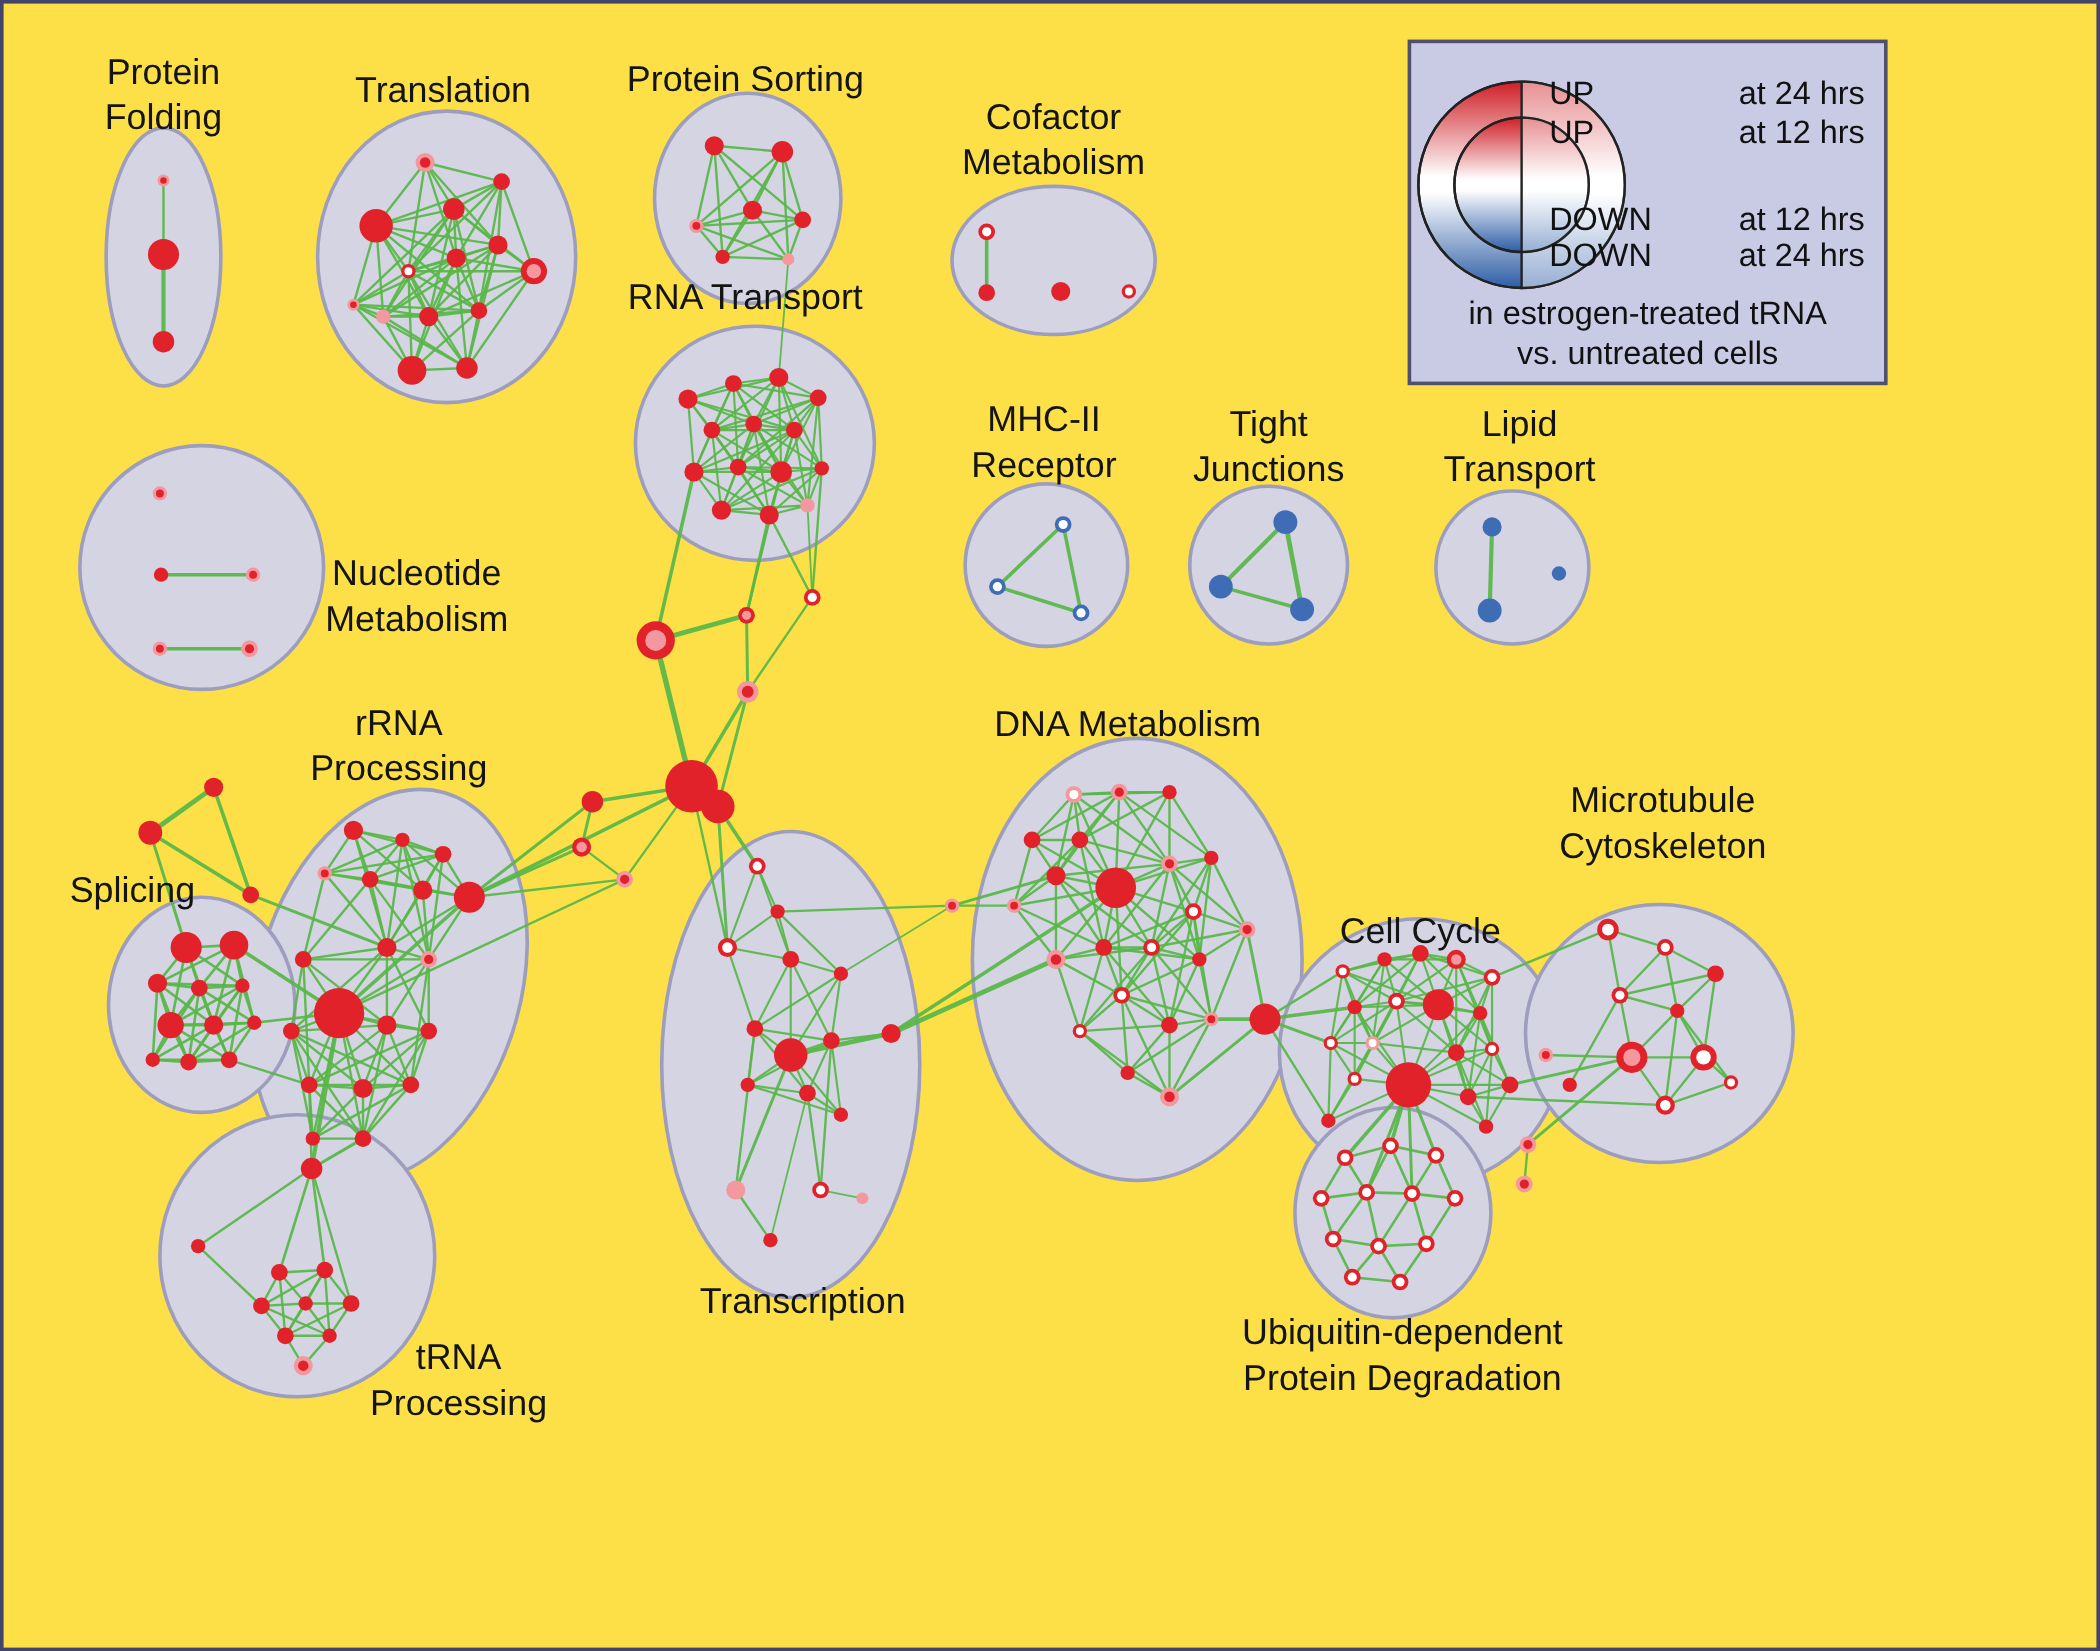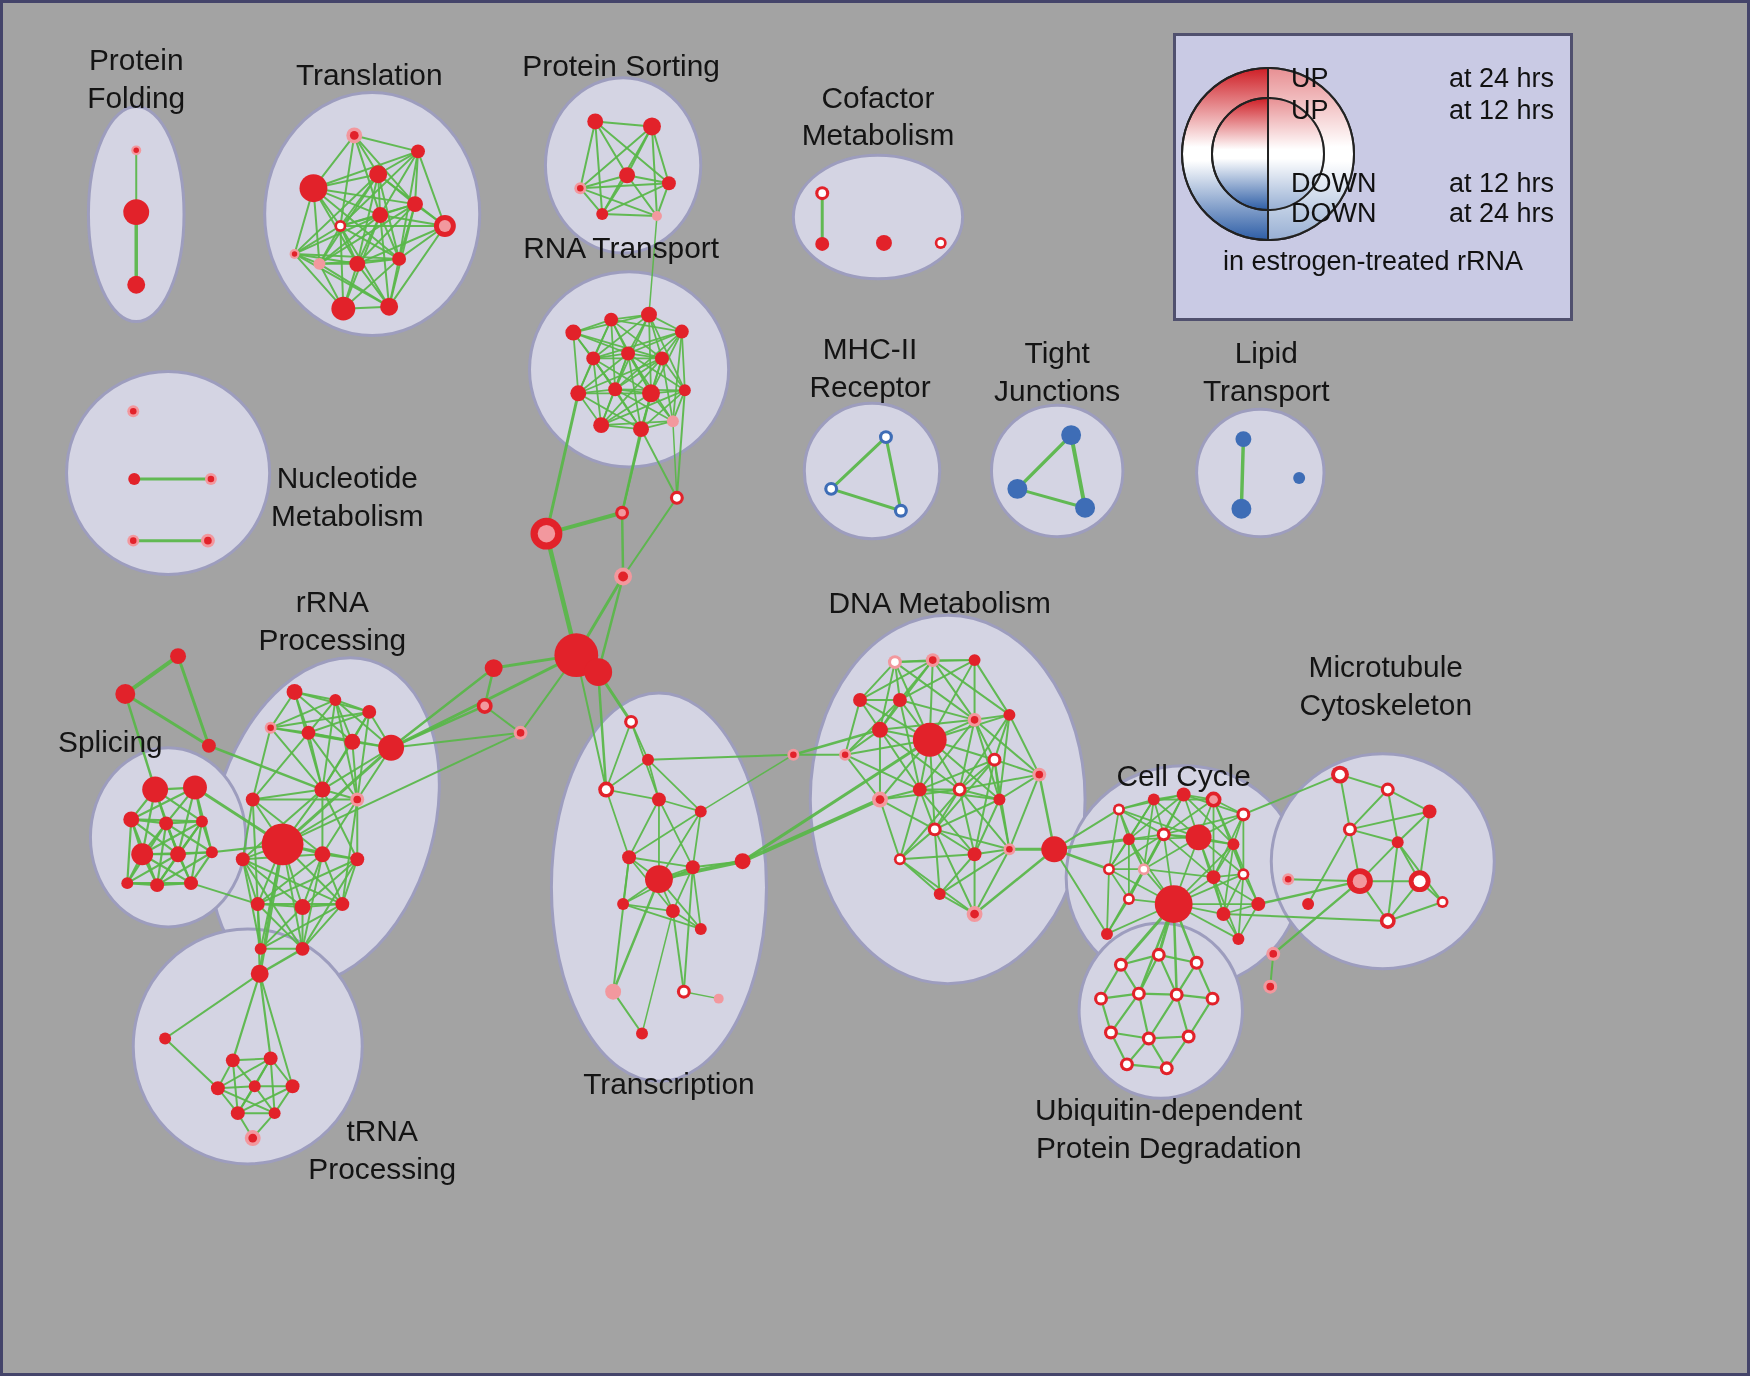--- a/index.html
+++ b/index.html
@@ -1,19 +1,19 @@
 <!DOCTYPE html>
 <html><head>
 <meta charset="utf-8">
 <style>
   html,body{margin:0;padding:0;background:#aeaecb;}
   .frame{
     position:relative;
     width:1750px;height:1376px;
-    background:#a3a3a3;
+    background:#fde047;
     border:3px solid #44446a;
     box-sizing:border-box;
     overflow:hidden;
     font-family:"Liberation Sans", sans-serif;
   }
   #net{position:absolute;left:0;top:0;width:100%;height:100%;}
   .clabel{font-family:"Liberation Sans",sans-serif;}
   .legend{
     position:absolute;
     border:3px solid #50506e;
@@ -1002,16 +1002,17 @@
         <line x1="92" y1="32" x2="92" y2="204" stroke="#222" stroke-width="2"></line>
       </svg>
     <span class="lg-word" style="left: 115px; top: 27px;">UP</span>
     <span class="lg-time" style="top: 27px;">at 24 hrs</span>
     <span class="lg-word" style="left: 115px; top: 59px;">UP</span>
     <span class="lg-time" style="top: 59px;">at 12 hrs</span>
     <span class="lg-word" style="left: 115px; top: 132px;">DOWN</span>
     <span class="lg-time" style="top: 132px;">at 12 hrs</span>
     <span class="lg-word" style="left: 115px; top: 162px;">DOWN</span>
     <span class="lg-time" style="top: 162px;">at 24 hrs</span>
-    <div class="lg-foot" style="top: 210px;">in estrogen-treated rRNA</div>
+    <div class="lg-foot" style="top: 210px;">in estrogen-treated tRNA</div>
+    <div class="lg-foot" style="top: 243px;">vs. untreated cells</div>
   </div>
 
 </div>
 
 </body></html>

